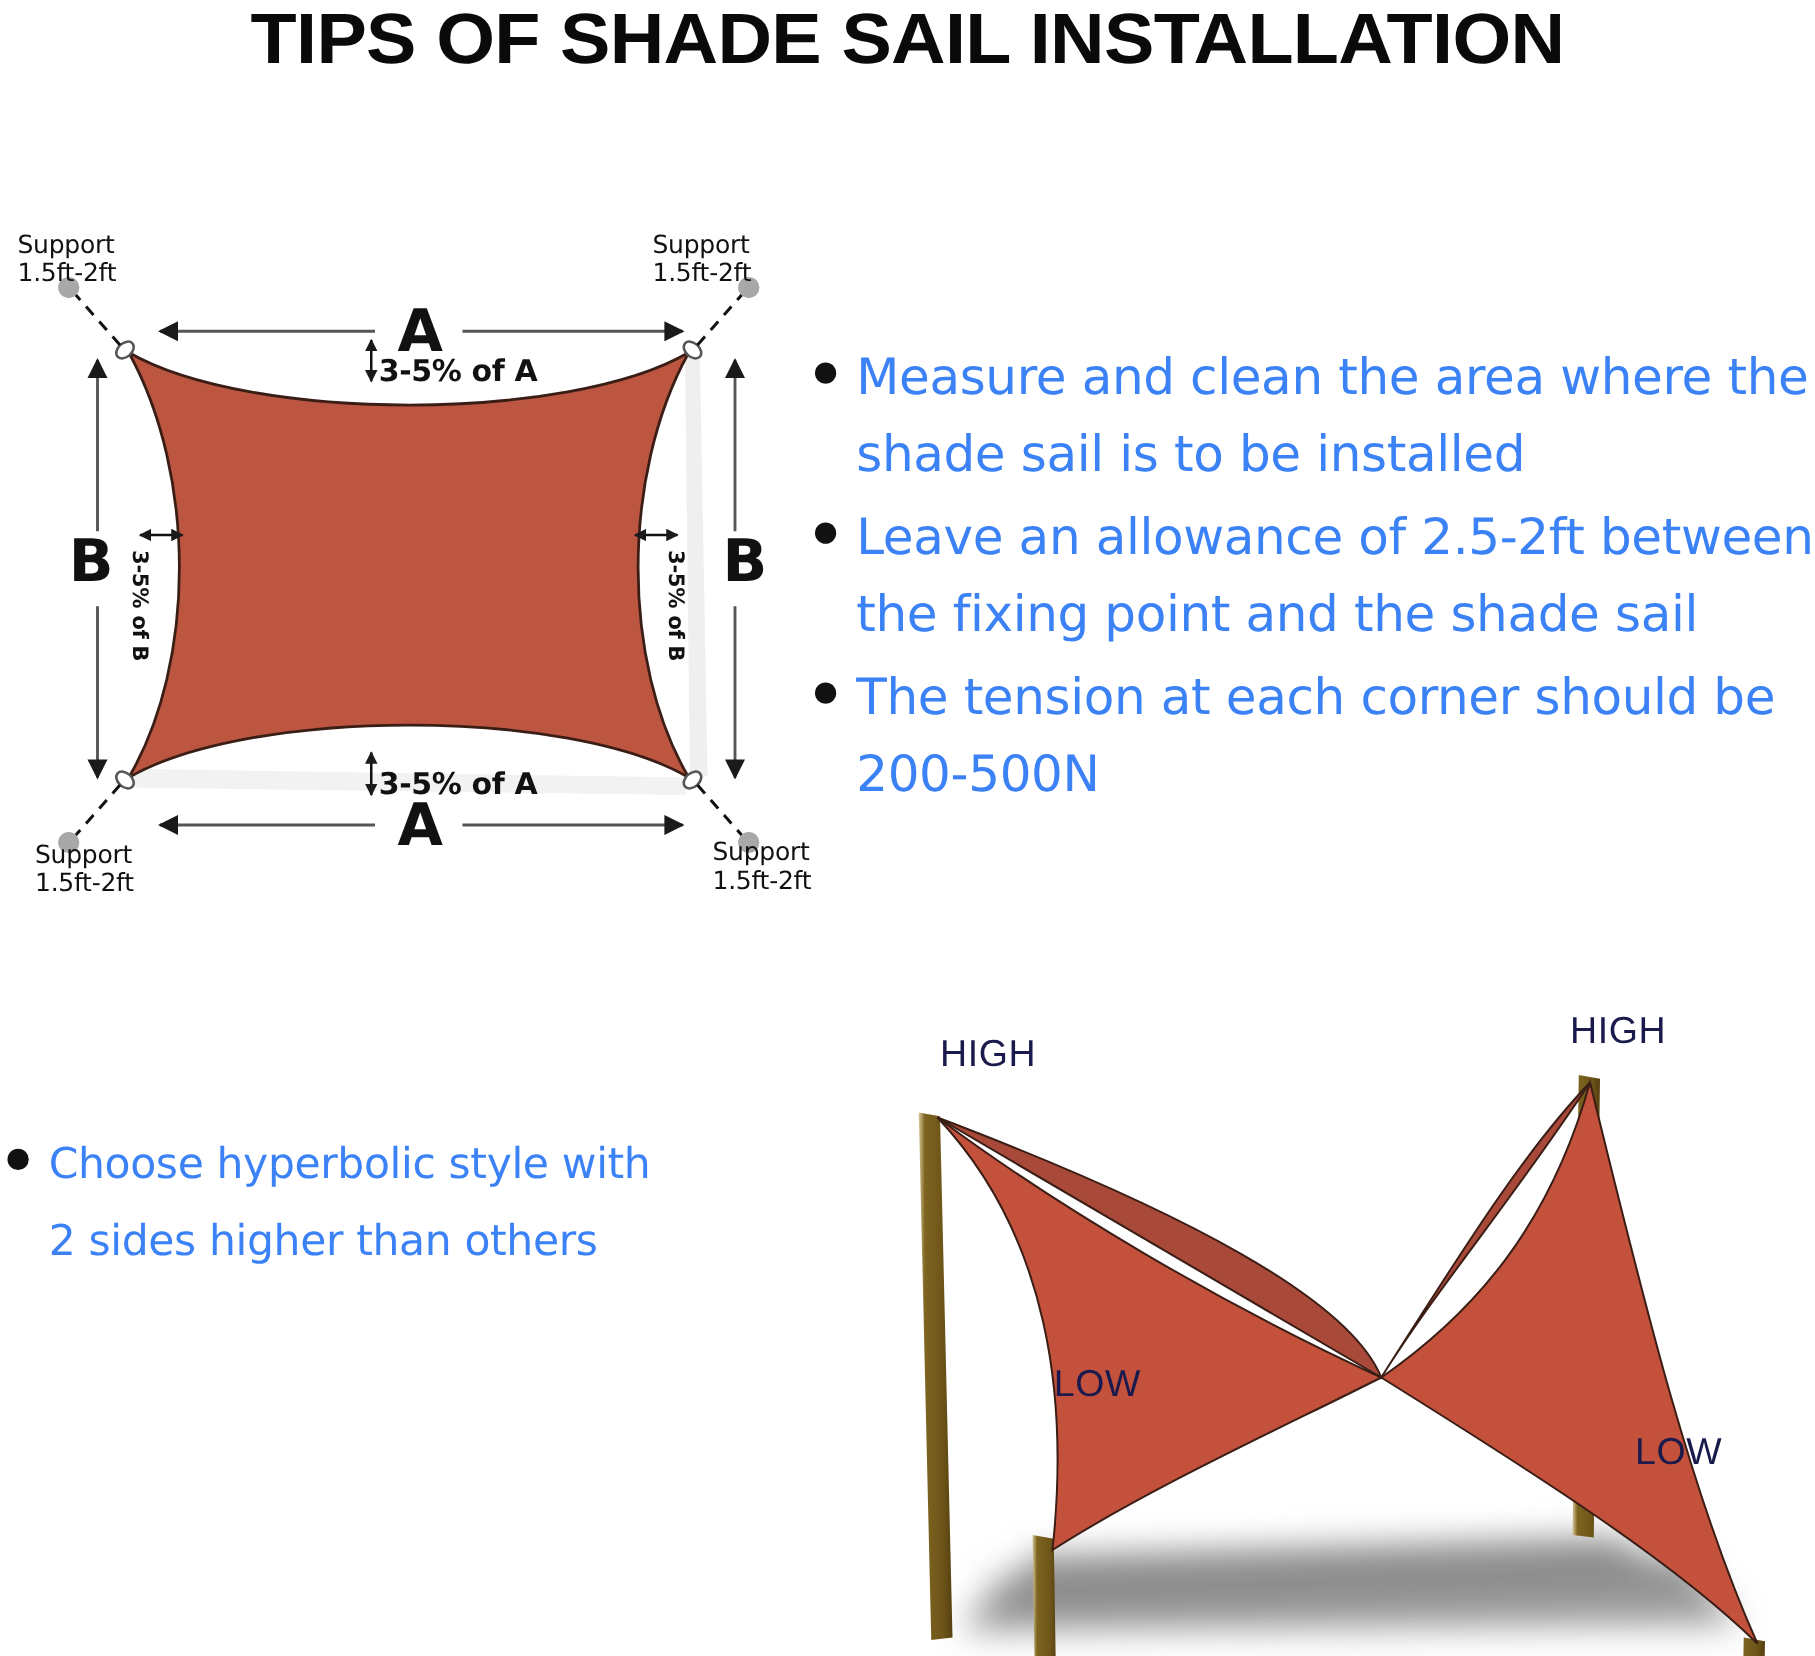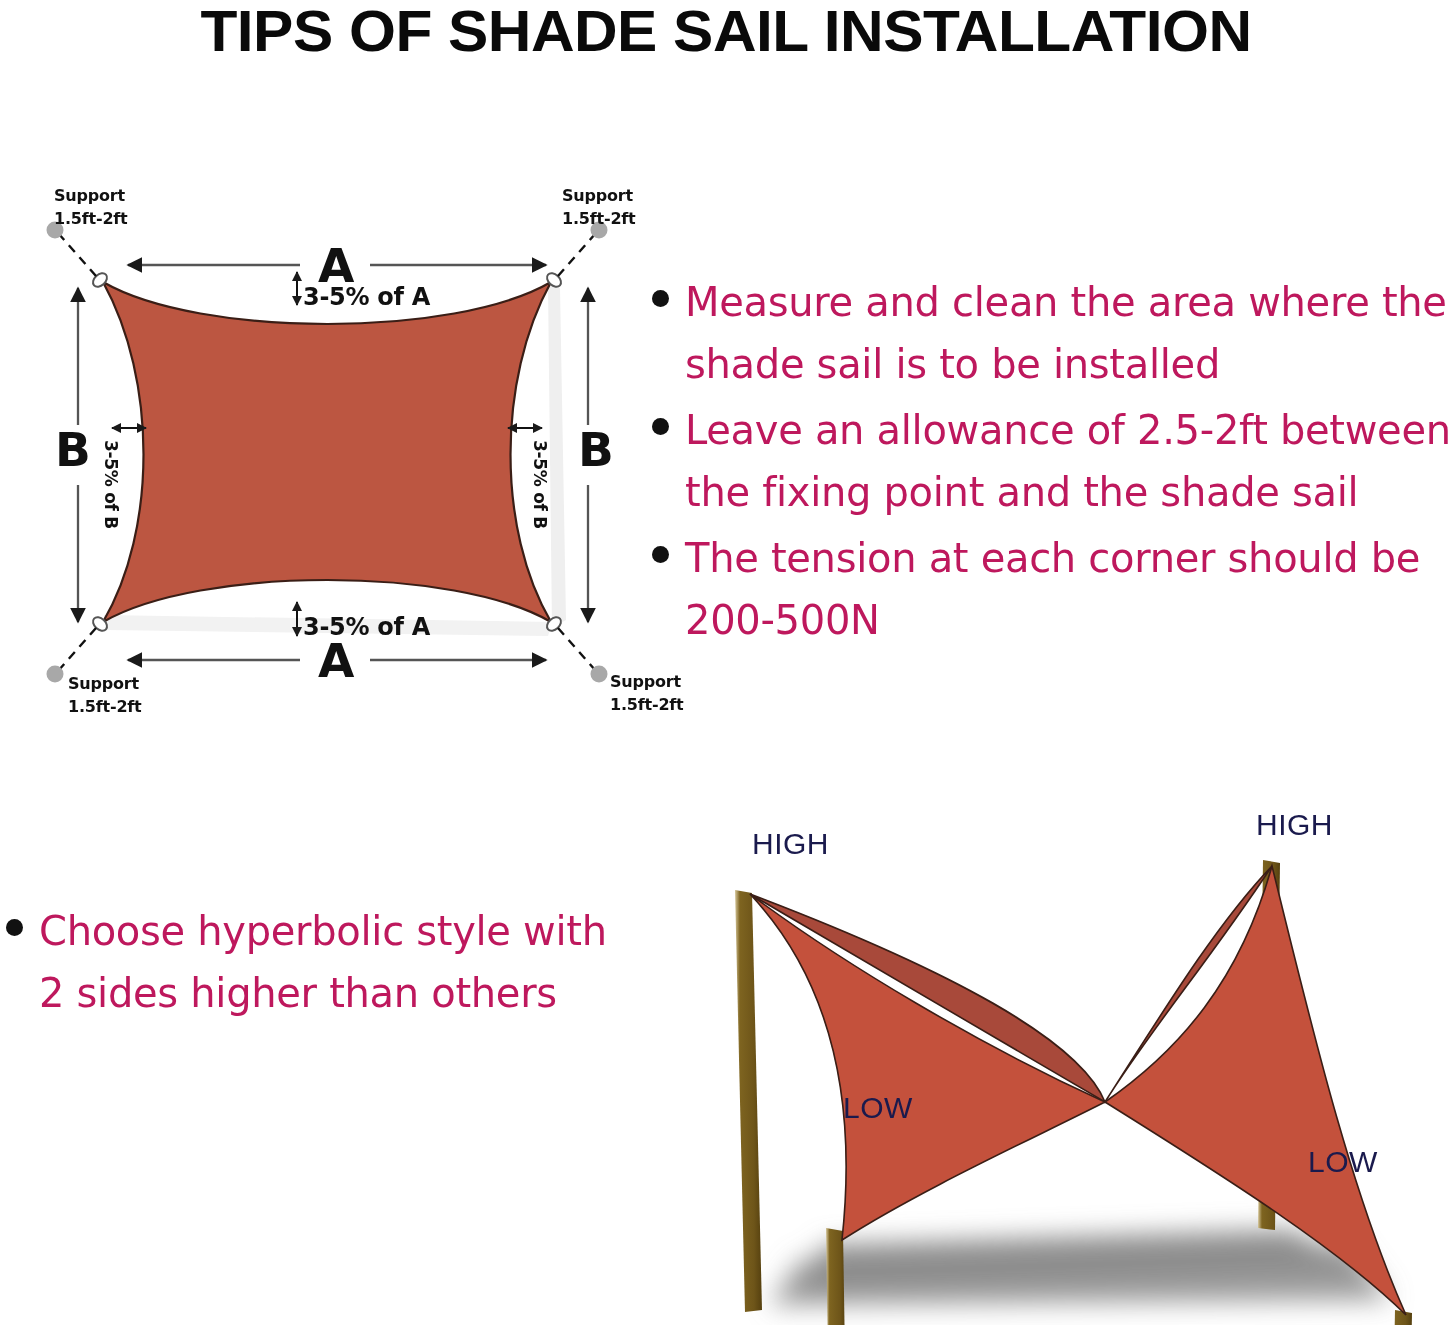--- a/index.html
+++ b/index.html
@@ -31,38 +31,38 @@
   
   .bullet-list{position:absolute;}
   .bullet-row{display:flex;align-items:flex-start;}
   .bullet-dot{
     flex:0 0 auto;
     width:17px;height:17px;border-radius:50%;
     background:#111;
     margin-top:19px;margin-right:16px;
   }
   .bullet-text{
-    font-size:40px;line-height:62px;color:#be185d;
+    font-size:40px;line-height:62px;color:#3b82f6;
     font-family:"DejaVu Sans","Liberation Sans",sans-serif;
     letter-spacing:-0.3px;
     white-space:pre-line;
   }
   #tips-right{left:652px;top:271px;width:800px;}
   #tips-right .bullet-row{margin-bottom:4px;}
   #tips-left{left:6px;top:900px;width:630px;}
   #tips-left .bullet-row{margin-bottom:6px;}
-  #tips-left .bullet-text{font-size:40px;line-height:62px;}
+  #tips-left .bullet-text{font-size:34px;line-height:62px;}
 
   
   .d-label{
     position:absolute;
     font-family:"DejaVu Sans","Liberation Sans",sans-serif;
     color:#111;
   }
-  .support-lbl{font-size:16px;font-weight:700;line-height:23px;letter-spacing:-0.2px;margin-left:40px;}
+  .support-lbl{font-size:20px;font-weight:400;line-height:23px;letter-spacing:-0.2px;}
   .big-letter{font-size:47px;font-weight:700;line-height:47px;}
   .pct-lbl{font-size:24px;font-weight:700;letter-spacing:-0.3px;}
   .pct-vert{
     font-size:17px;font-weight:700;letter-spacing:-0.3px;
     transform-origin:0 0;
     white-space:nowrap;
   }
   .hl-lbl{
     position:absolute;
     font-family:"Liberation Sans","DejaVu Sans",sans-serif;

